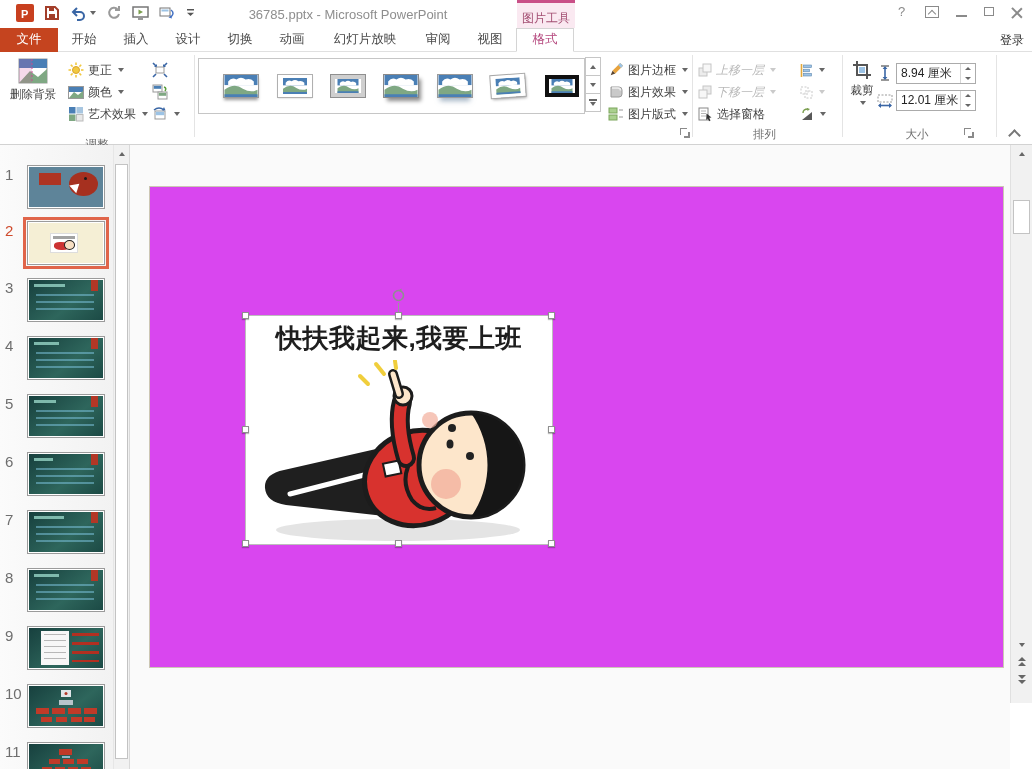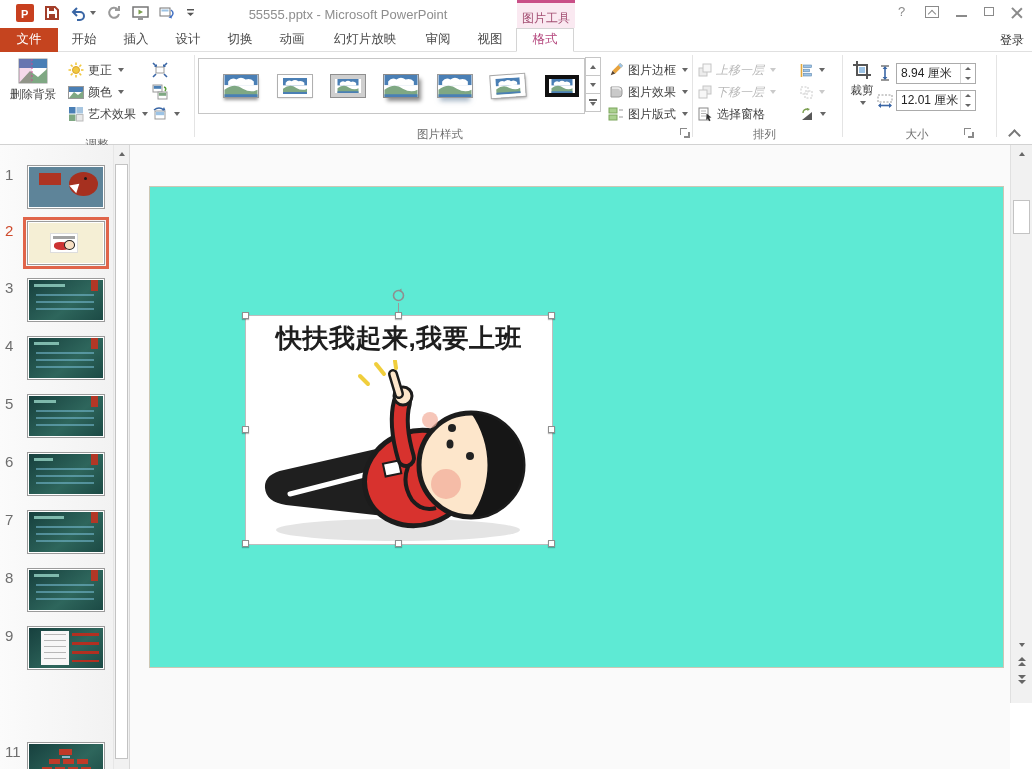--- a/index.html
+++ b/index.html
@@ -94,21 +94,21 @@
   .t-content { background:linear-gradient(140deg,#17403E 0%,#2E665C 58%,#1C4A45 100%); }
   .tc-bar { position:absolute; left:7%; top:11%; width:42%; height:3px; background:#8FCDBE; opacity:.85; }
   .tc-tab { position:absolute; right:7%; top:0; width:9%; height:27%; background:#B23726; }
   .tc-body { position:absolute; left:10%; top:34%; right:12%; bottom:12%; background:repeating-linear-gradient(to bottom, rgba(120,190,215,.55) 0 2px, transparent 2px 7px); }
   .tm-white { position:absolute; left:16%; top:7%; width:38%; height:86%; background:#f7f7f7; }
   .tm-wlines { position:absolute; left:10%; top:10%; right:10%; bottom:10%; background:repeating-linear-gradient(to bottom, rgba(120,120,120,.5) 0 1.5px, transparent 1.5px 6px); }
   .tm-red { position:absolute; left:58%; top:13%; right:5%; height:72%; background:repeating-linear-gradient(to bottom, rgba(185,45,30,.95) 0 3px, transparent 3px 9px); }
 
   
   .main { position:absolute; left:130px; top:145px; right:22px; bottom:0; background:#fafafa; }
-  .slide { position:absolute; left:19px; top:41px; width:855px; height:482px; background:#5eead4; border:1px solid #CCC7B4; }
+  .slide { position:absolute; left:19px; top:41px; width:855px; height:482px; background:#d946ef; border:1px solid #CCC7B4; }
   .pic { position:absolute; left:96px; top:129px; width:306px; height:228px; background:#fff; outline:1px solid #bdbdbd; cursor:default; }
   .pic-cap { position:absolute; left:0; top:5px; width:100%; text-align:center; font-size:26px; font-weight:bold; color:#1e1e1e; letter-spacing:0.5px; white-space:nowrap; }
   .cartoon { position:absolute; left:0; top:44px; }
   .h { position:absolute; width:7px; height:7px; background:#fff; border:1px solid #8f8f8f; box-shadow:0 1px 1px rgba(0,0,0,.25); }
   .rotline { position:absolute; left:152px; top:-13px; width:1px; height:9px; background:#9a9a9a; }
   .rot { position:absolute; left:145px; top:-28px; width:15px; height:15px; }
 
   
   .panel-scroll { position:absolute; left:113px; top:145px; width:17px; bottom:0; background:#f1f1f1; border-left:1px solid #e6e6e6; border-right:1px solid #d9d9d9; }
   .sb-btn { width:100%; height:17px; display:flex; align-items:center; justify-content:center; cursor:default; }
@@ -172,21 +172,21 @@
           </svg>
       </span>
       <span class="qat-btn">
         <svg width="9" height="10" viewBox="0 0 9 10">
             <rect x="1" y="1" width="7" height="1.5" fill="#555"></rect>
             <path d="M1 5 L8 5 L4.5 9 Z" fill="#555" transform="scale(1,0.8) translate(0,1)"></path>
           </svg>
       </span>
     </div>
 
-    <div class="title-text">55555.pptx - Microsoft PowerPoint</div>
+    <div class="title-text">36785.pptx - Microsoft PowerPoint</div>
 
     <div class="ctx-tab">图片工具</div>
 
     <div class="win-ctrl">
       <span class="wc">?</span>
       <span class="wc-ribopt"></span>
       <span class="wc-min"></span>
       <span class="wc-max"></span>
       <span class="wc-x"></span>
     </div>
@@ -382,21 +382,20 @@
     <div class="rbtn" style="left:608px; top:51px;">
       <svg width="16" height="16" viewBox="0 0 16 16">
           <rect x="1" y="2" width="8" height="5" fill="#A9D08E" stroke="#7CA65C"></rect>
           <rect x="1" y="9" width="8" height="5" fill="#A9D08E" stroke="#7CA65C"></rect>
           <line x1="11" y1="4" x2="15" y2="4" stroke="#999"></line>
           <line x1="11" y1="11" x2="15" y2="11" stroke="#999"></line>
         </svg>
       <span>图片版式</span>
         <span class="caret"></span>
     </div>
-    <div class="grp-label" style="left:195px; width:490px;">图片样式</div>
     <div class="launch" style="left:680px; top:76px;"></div>
     <div class="rsep" style="left:692px;"></div>
 
     <div class="rbtn dis" style="left:698px; top:7px;">
       <svg width="14" height="14" viewBox="0 0 14 14">
           <rect x="1" y="5" width="8" height="8" fill="#ececec" stroke="#c5c5c5"></rect>
           <rect x="5" y="1" width="8" height="8" fill="#f7f7f7" stroke="#c5c5c5"></rect>
         </svg>
       <span>上移一层</span>
         <span class="caret"></span>
@@ -583,20 +582,42 @@
     </div>
     <div class="srow" style="top:481px;">
       <span class="snum">9</span>
       <div class="sthumb">
           <div class="inner t-content">
             <div class="tm-white">
               <div class="tm-wlines"></div>
             </div>
             <div class="tm-red"></div>
           </div>
+        </div>
+    </div>
+    <div class="srow" style="top:539px;">
+      <span class="snum">10</span>
+      <div class="sthumb">
+          <div class="inner t-content">
+        <svg width="74" height="40" viewBox="0 0 74 40" style="position:absolute;left:0;top:0;">
+              <rect x="32" y="4" width="10" height="7" fill="#dfe5e8"></rect>
+              <circle cx="37" cy="7.5" r="1.5" fill="#B23726"></circle>
+              <rect x="30" y="14" width="14" height="5" fill="#b8c4ca"></rect>
+              <g fill="#C03A28">
+                <rect x="7" y="22" width="13" height="6"></rect>
+                <rect x="23" y="22" width="13" height="6"></rect>
+                <rect x="39" y="22" width="13" height="6"></rect>
+                <rect x="55" y="22" width="13" height="6"></rect>
+                <rect x="12" y="31" width="11" height="5"></rect>
+                <rect x="27" y="31" width="11" height="5"></rect>
+                <rect x="42" y="31" width="11" height="5"></rect>
+                <rect x="55" y="31" width="11" height="5"></rect>
+              </g>
+            </svg>
+      </div>
         </div>
     </div>
     <div class="srow" style="top:597px;">
       <span class="snum">11</span>
       <div class="sthumb">
           <div class="inner t-content">
         <svg width="74" height="40" viewBox="0 0 74 40" style="position:absolute;left:0;top:0;">
               <g fill="#C03A28">
                 <rect x="30" y="5" width="13" height="6"></rect>
                 <rect x="20" y="15" width="11" height="5"></rect>

